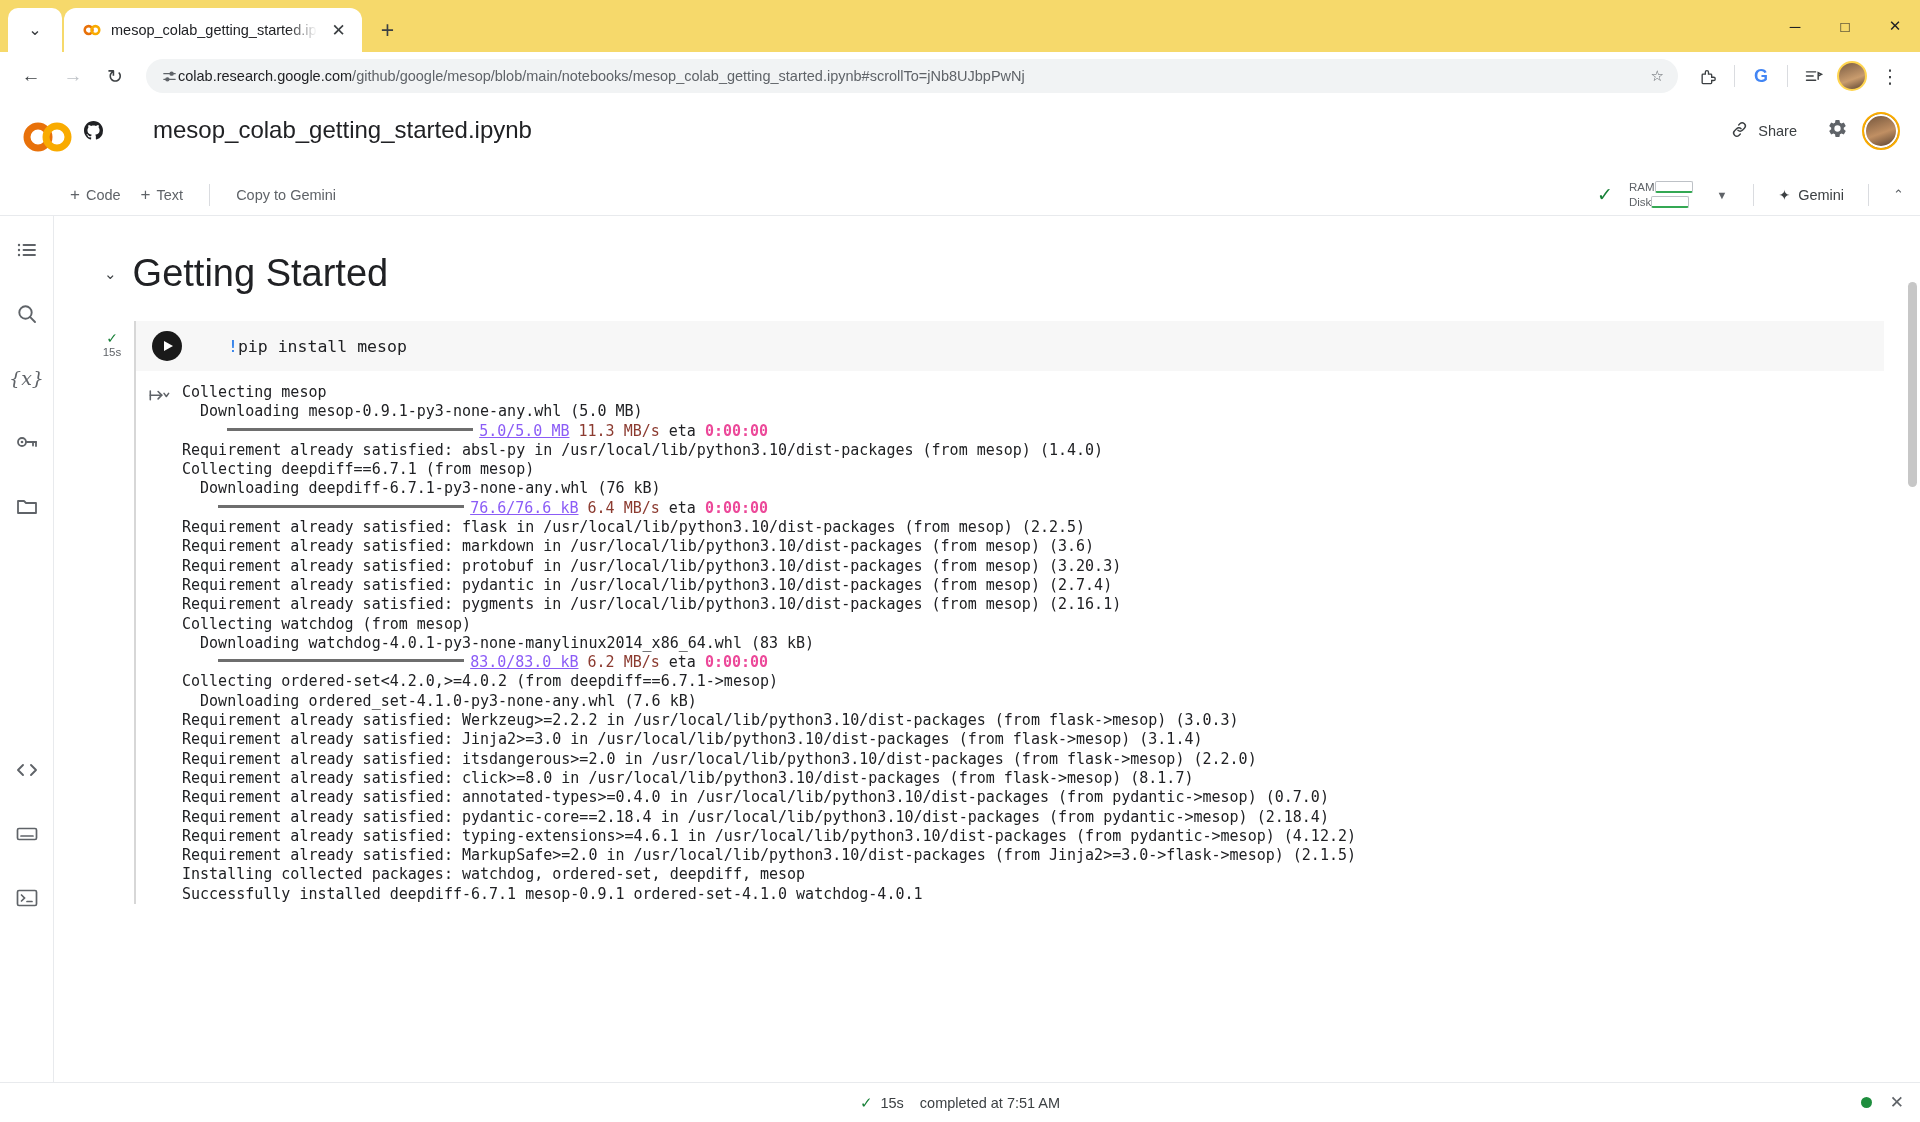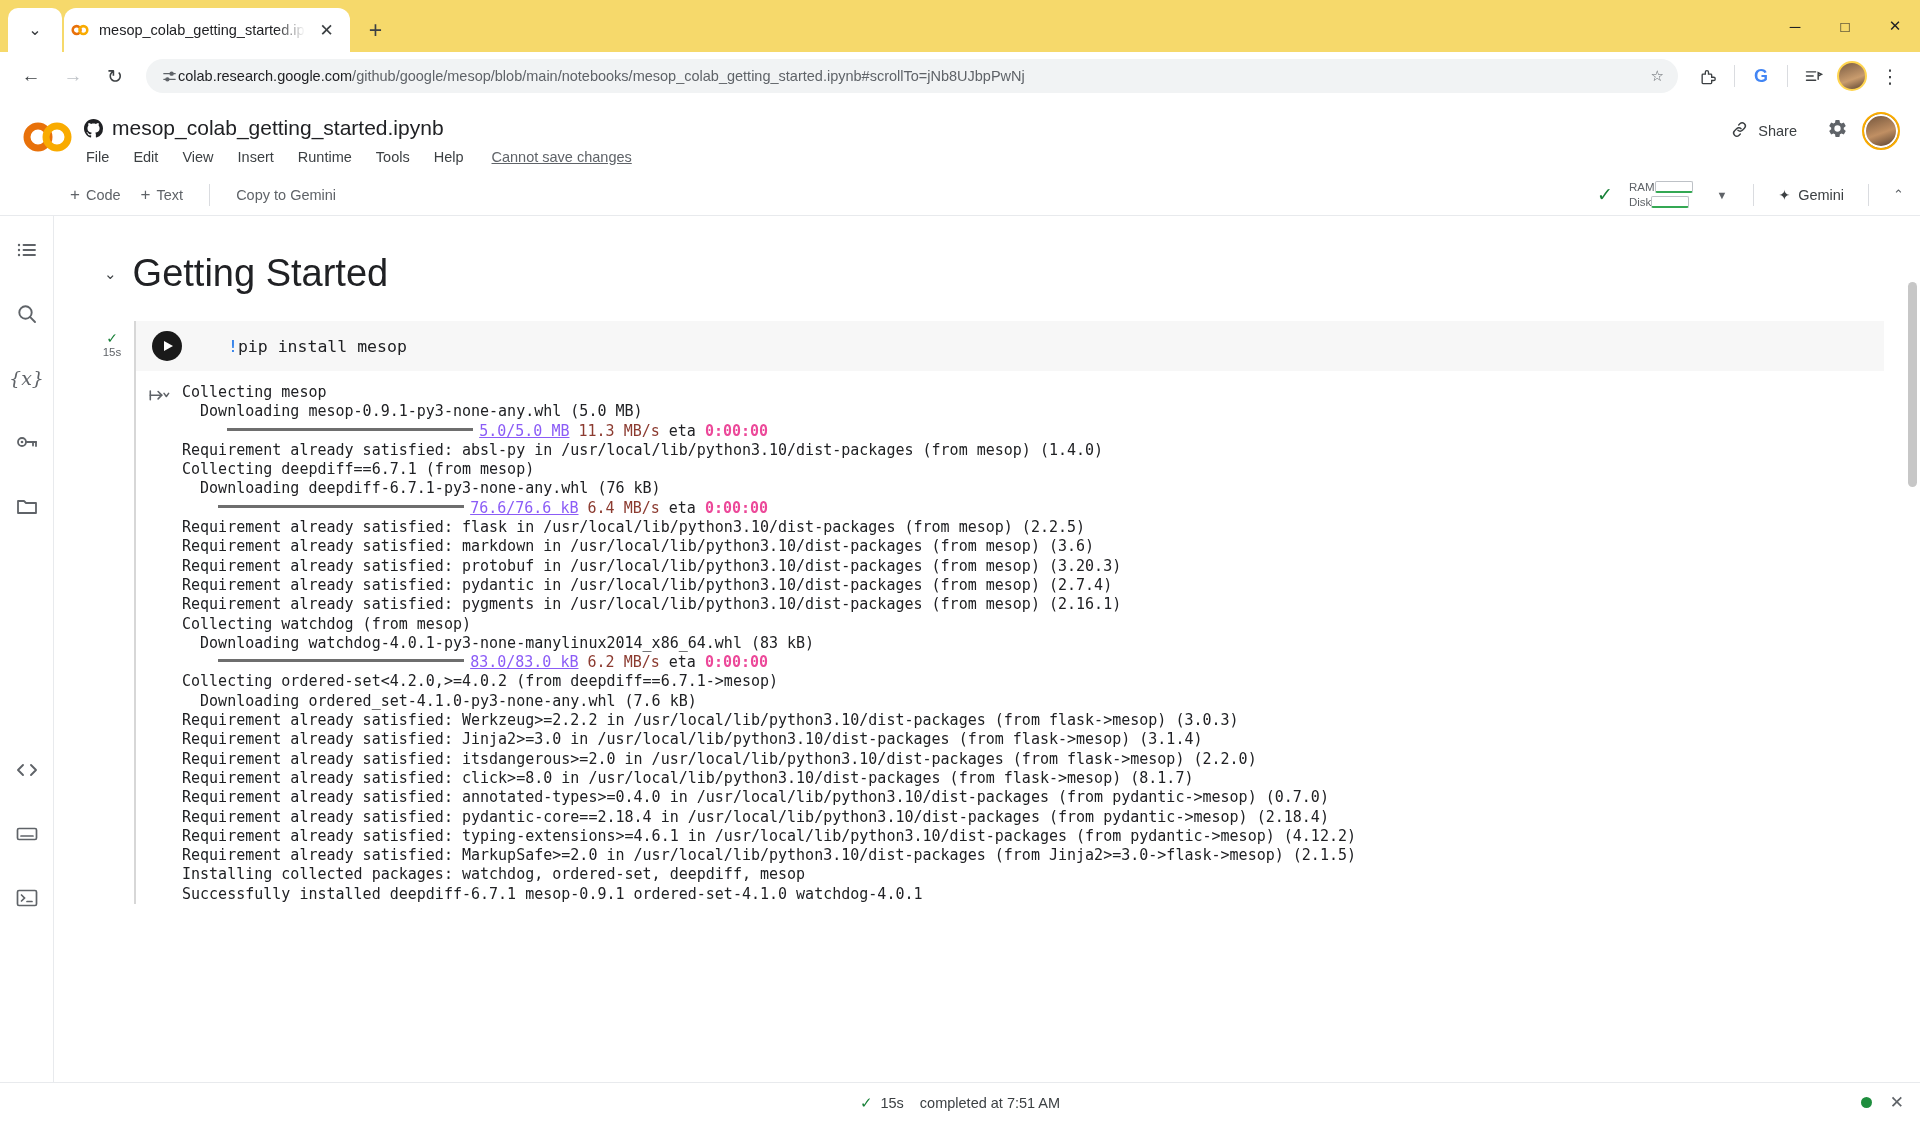--- a/index.html
+++ b/index.html
@@ -19,21 +19,21 @@
   }
   .tab-search {
     width: 54px; height: 44px; background: #fff; border-radius: 10px 10px 0 0;
     display: flex; align-items: center; justify-content: center;
     margin-right: 2px; margin-bottom: 0;
   }
   .tab-search .chev { font-size: 16px; color: #3c4043; line-height: 1; }
   .tab {
     height: 44px; min-width: 280px; max-width: 300px; background: #fff;
     border-radius: 12px 12px 0 0; display: flex; align-items: center;
-    padding: 0 10px 0 6px; gap: 9px; position: relative;
+    padding: 0 10px 0 18px; gap: 9px; position: relative;
   }
   .tab-favicon {
     width: 20px; height: 20px; flex: none; display: flex; align-items: center;
     justify-content: center; color: #E8710A; font-weight: bold; font-size: 13px;
     letter-spacing: -1px;
   }
   .tab-title {
     font-size: 14.5px; color: #202124; white-space: nowrap; overflow: hidden;
     flex: 1; -webkit-mask-image: linear-gradient(to right,#000 86%,transparent 100%);
     mask-image: linear-gradient(to right,#000 86%,transparent 100%);
@@ -94,21 +94,21 @@
     height: 74px; display: flex; align-items: flex-start; padding: 10px 20px 0 20px;
     flex: none; position: relative;
   }
   .colab-logo {
     width: 56px; height: 46px; display:flex; align-items:center; justify-content:center;
     margin-top: 4px; flex: none;
   }
   .title-block { margin-left: 8px; padding-top: 6px; }
   .nb-title-row { display: flex; align-items: center; gap: 9px; }
   .gh-icon { width: 19px; height: 19px; display: flex; }
-  .nb-title { font-size: 21px; color: #202124; }
+  .nb-title { font-size: 24px; color: #202124; margin-left: 41px; }
   .menu-row { display: flex; align-items: center; gap: 24px; margin-top: 9px; padding-left: 2px; }
   .menu-item { font-size: 14.5px; color: #3c4043; }
   .menu-note {
     font-size: 14.5px; color: #5f6368; text-decoration: underline; margin-left: 4px;
   }
   .header-right {
     position: absolute; right: 20px; top: 12px; display: flex; align-items: center; gap: 14px;
   }
   .share-btn {
     display: flex; align-items: center; gap: 9px; padding: 7px 16px;
@@ -298,30 +298,20 @@
       </div>
       <div class="title-block">
         <div class="nb-title-row">
           <span class="gh-icon">
             <svg width="19" height="19" viewBox="0 0 16 16" fill="#202124">
               <path d="M8 0C3.58 0 0 3.58 0 8c0 3.54 2.29 6.53 5.47 7.59.4.07.55-.17.55-.38 0-.19-.01-.82-.01-1.49-2.01.37-2.53-.49-2.69-.94-.09-.23-.48-.94-.82-1.13-.28-.15-.68-.52-.01-.53.63-.01 1.08.58 1.23.82.72 1.21 1.87.87 2.33.66.07-.52.28-.87.51-1.07-1.78-.2-3.64-.89-3.64-3.95 0-.87.31-1.59.82-2.15-.08-.2-.36-1.02.08-2.12 0 0 .67-.21 2.2.82.64-.18 1.32-.27 2-.27s1.36.09 2 .27c1.53-1.04 2.2-.82 2.2-.82.44 1.1.16 1.92.08 2.12.51.56.82 1.27.82 2.15 0 3.07-1.87 3.75-3.65 3.95.29.25.54.73.54 1.48 0 1.07-.01 1.93-.01 2.2 0 .21.15.46.55.38A8.01 8.01 0 0 0 16 8c0-4.42-3.58-8-8-8z"></path>
             </svg>
           </span>
           <span class="nb-title">mesop_colab_getting_started.ipynb</span>
         </div>
-        <div class="menu-row">
-          <span class="menu-item">File</span>
-          <span class="menu-item">Edit</span>
-          <span class="menu-item">View</span>
-          <span class="menu-item">Insert</span>
-          <span class="menu-item">Runtime</span>
-          <span class="menu-item">Tools</span>
-          <span class="menu-item">Help</span>
-          <span class="menu-note">Cannot save changes</span>
-        </div>
       </div>
       <div class="header-right">
         <div class="share-btn">
           <span>
             <svg width="19" height="19" viewBox="0 0 24 24" fill="none" stroke="#3c4043" stroke-width="1.8" stroke-linecap="round">
               <path d="M10 13a4 4 0 0 0 5.66 0l2.5-2.5a4 4 0 0 0-5.66-5.66L11 6.34"></path>
               <path d="M14 11a4 4 0 0 0-5.66 0l-2.5 2.5A4 4 0 0 0 11.5 19.2L13 17.7"></path>
             </svg>
           </span>
           <span>Share</span>

